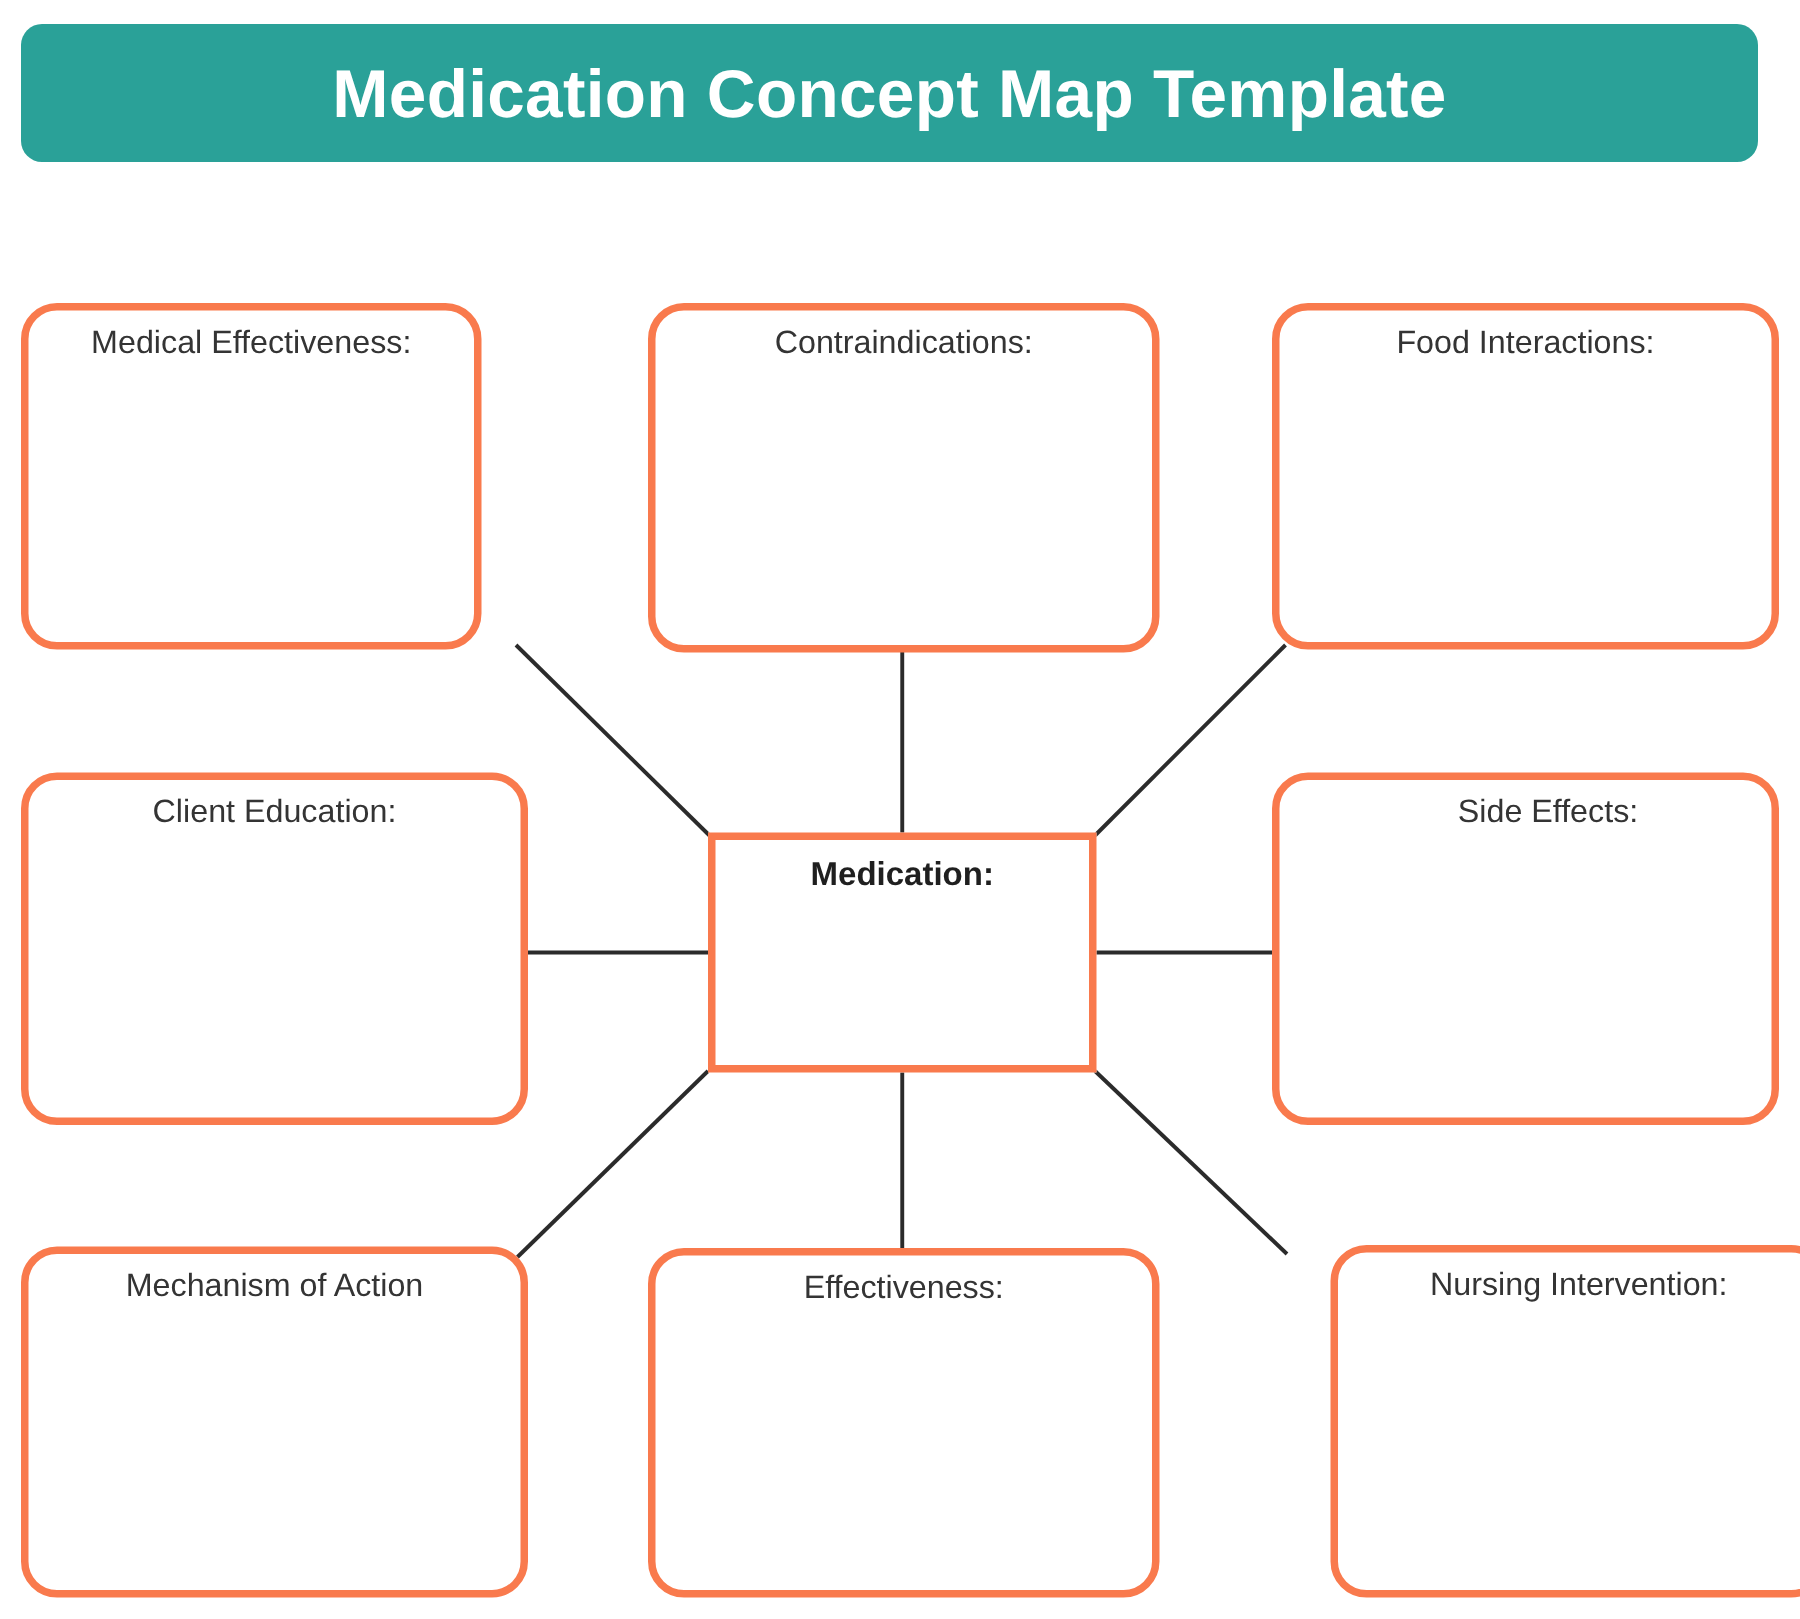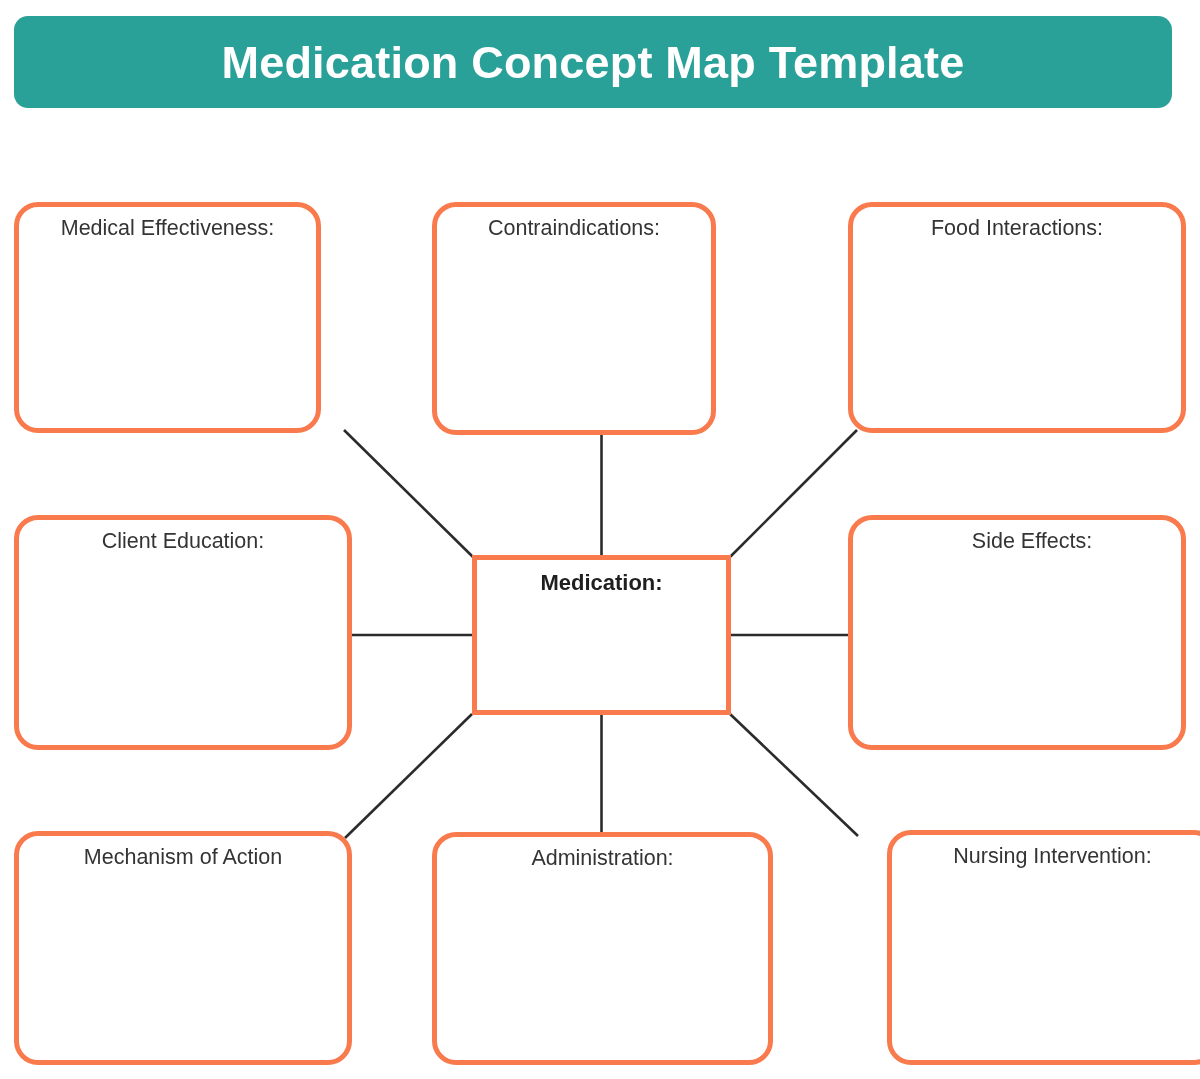--- a/index.html
+++ b/index.html
@@ -89,21 +89,21 @@
   }
   .node.central .node-label {
     font-weight: bold;
     font-size: 22px;
     color: #1f1f1f;
     margin-top: 10px;
   }
 
   
   #node-medical-effectiveness { left: 14px;  top: 202px; width: 307px; height: 231px; }
-  #node-contraindications     { left: 432px; top: 202px; width: 284px; height: 233px; }
+  #node-contraindications     { left: 432px; top: 202px; width: 341px; height: 233px; }
   #node-food-interactions     { left: 848px; top: 202px; width: 338px; height: 231px; }
 
   #node-client-education      { left: 14px;  top: 515px; width: 338px; height: 235px; }
   #node-medication            { left: 472px; top: 555px; width: 259px; height: 160px; }
   #node-side-effects          { left: 848px; top: 515px; width: 338px; height: 235px; padding-left: 30px; }
 
   #node-mechanism-of-action   { left: 14px;  top: 831px; width: 338px; height: 234px; }
   #node-administration        { left: 432px; top: 832px; width: 341px; height: 233px; }
   #node-nursing-intervention  { left: 855px; top: 830px; width: 331px; height: 235px; margin-left: 32px; }
 </style>
@@ -149,20 +149,20 @@
 
   <div class="node" id="node-side-effects">
     <span class="node-label">Side Effects:</span>
   </div>
 
   <div class="node" id="node-mechanism-of-action">
     <span class="node-label">Mechanism of Action</span>
   </div>
 
   <div class="node" id="node-administration">
-    <span class="node-label">Administration:</span>
+    <span class="node-label">Effectiveness:</span>
   </div>
 
   <div class="node" id="node-nursing-intervention">
     <span class="node-label">Nursing Intervention:</span>
   </div>
 
 </div>
 
 </body></html>

